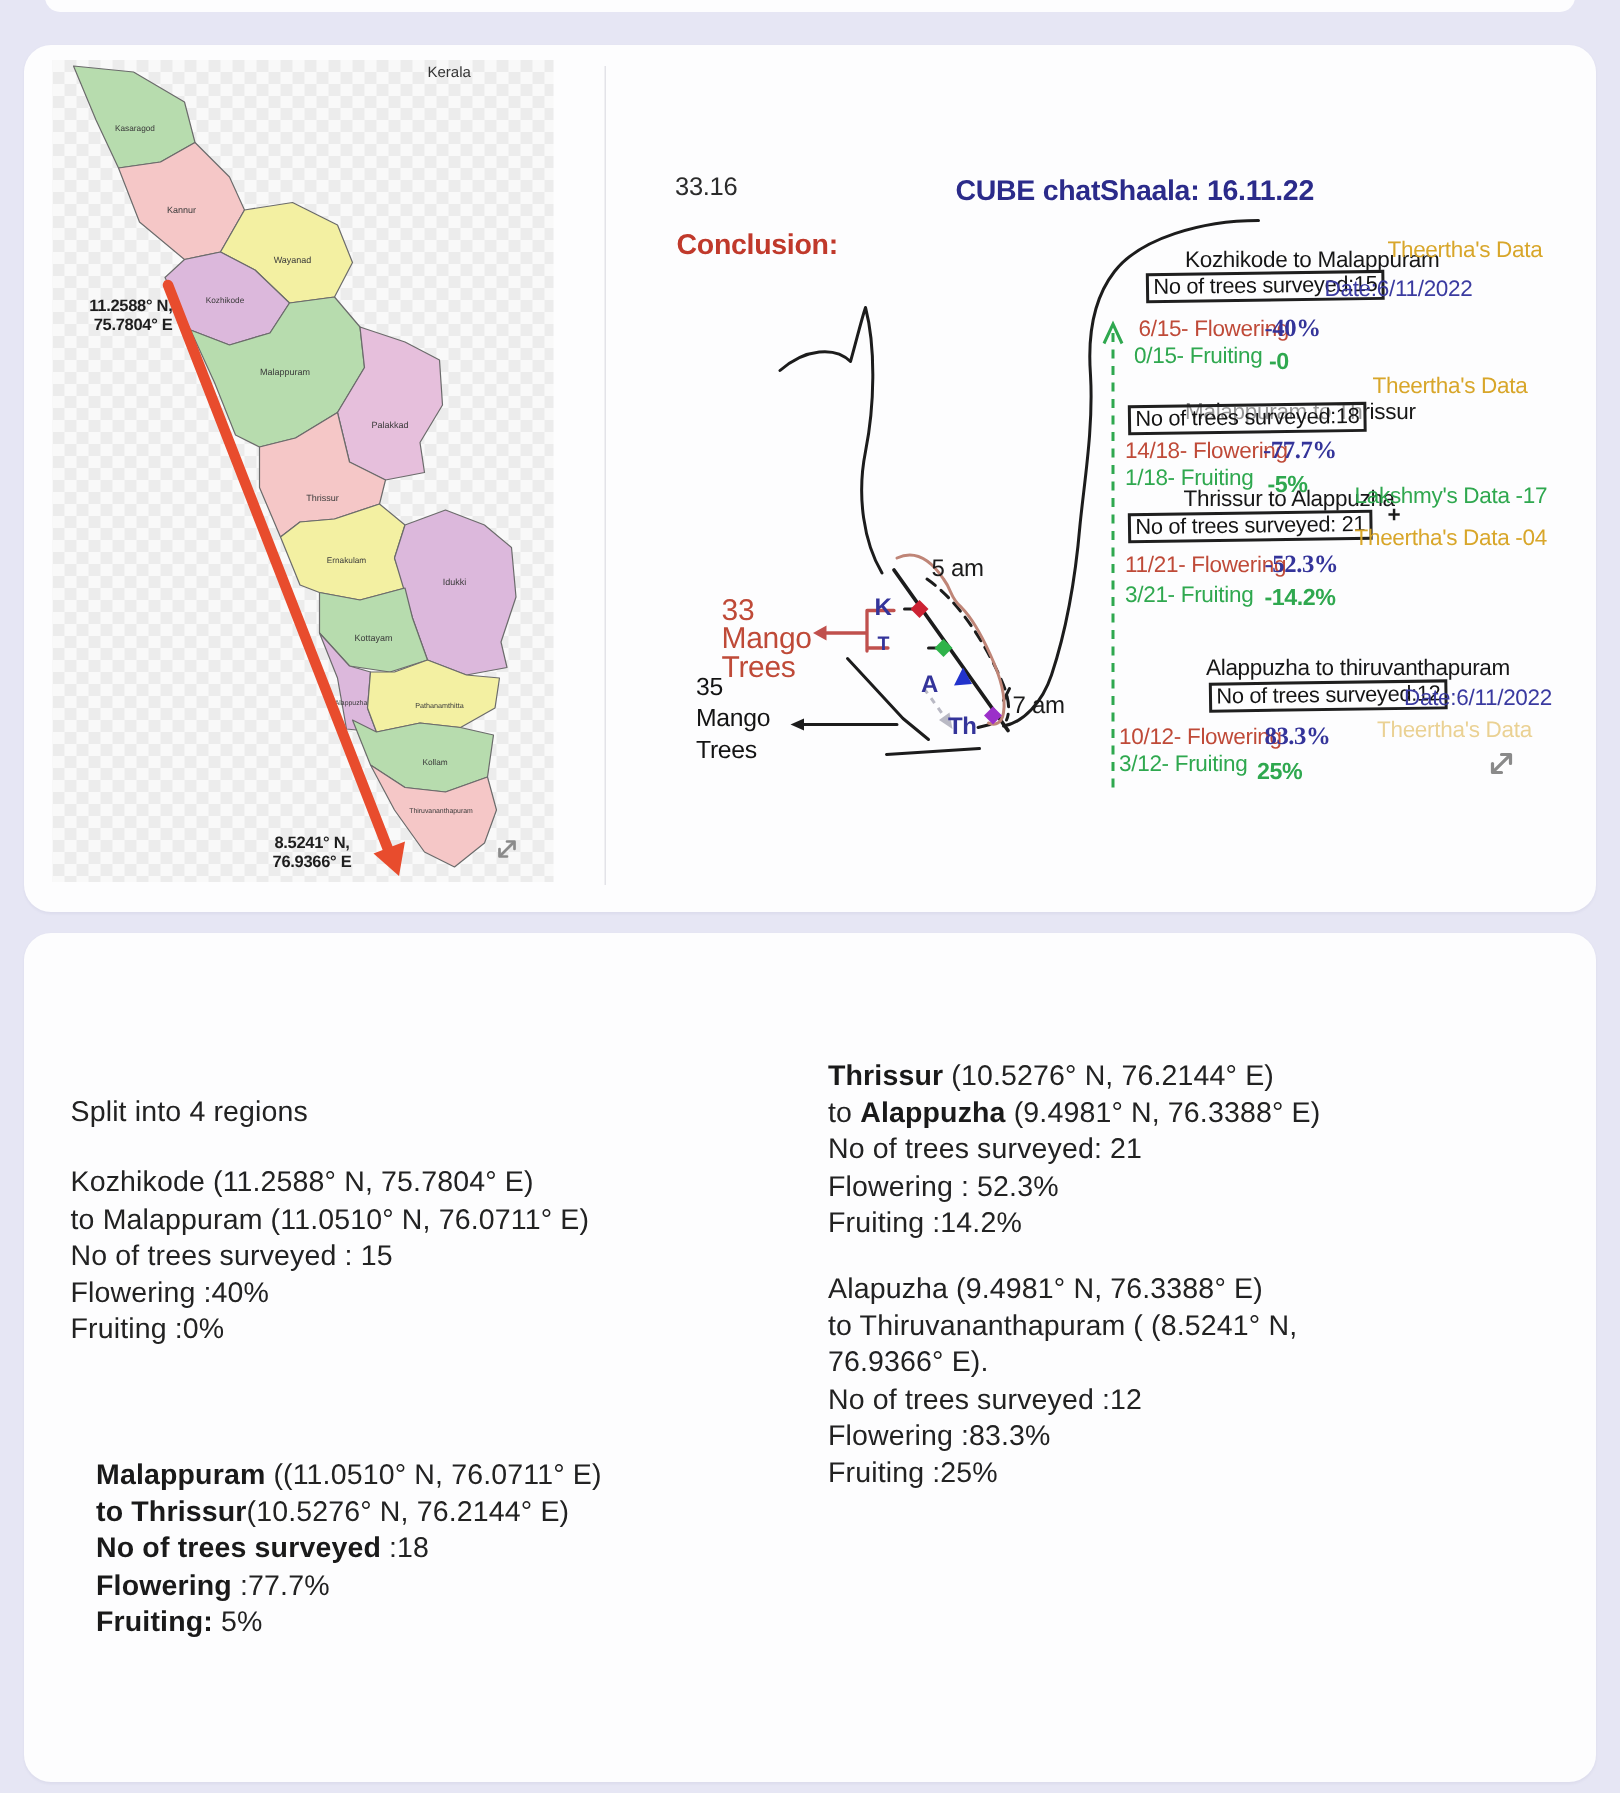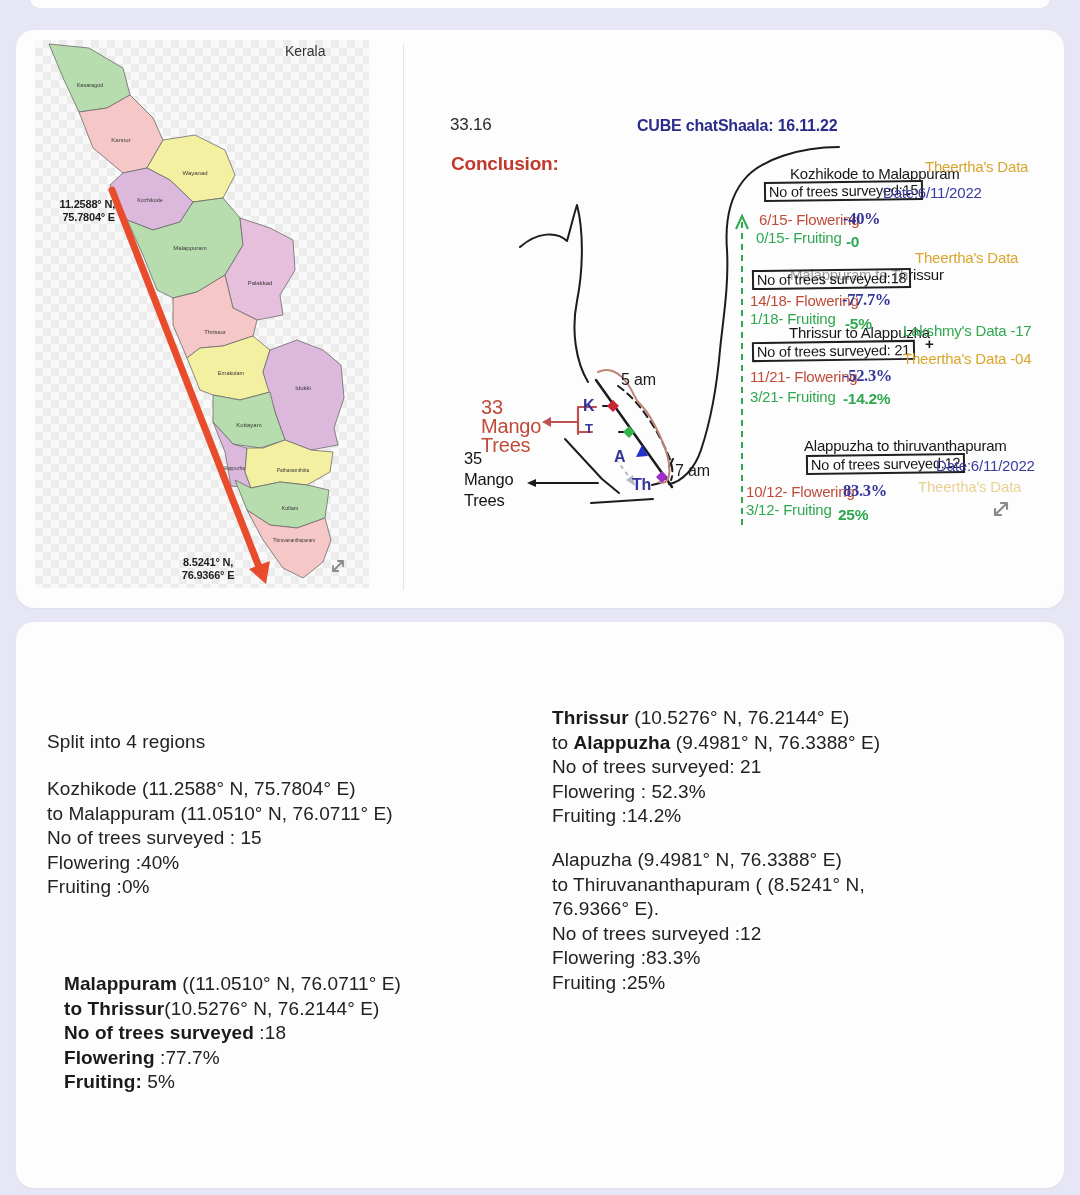--- a/index.html
+++ b/index.html
@@ -8,29 +8,29 @@
   .card{position:absolute;background:#fdfdfe;border-radius:18px;box-shadow:0 1px 2px rgba(40,40,90,.05);}
   .prev-card{position:absolute;left:30px;top:-12px;width:1020px;height:20px;background:#fdfdfe;border-radius:14px;}
   .top-card{left:16px;top:30px;width:1048px;height:578px;}
   .bottom-card{left:16px;top:622px;width:1048px;height:566px;}
   .vdiv{position:absolute;left:387px;top:14px;width:1px;height:546px;background:#e3e3e8;}
   
   .map-fig{position:absolute;left:19px;top:10px;width:366px;height:552px;}
   .checker{position:absolute;left:0;top:0;width:334px;height:548px;
     background:repeating-conic-gradient(#ececec 0% 25%, #f9f9f9 25% 50%) 0 0 / 16px 16px;}
   .map-svg{position:absolute;left:0;top:0;}
-  .map-title{position:absolute;left:250px;top:3px;font-size:14px;color:#333;}
+  .map-title{position:absolute;left:250px;top:3px;font-size:10px;color:#333;}
   .coord{position:absolute;font-size:11px;font-weight:700;color:#1e1e1e;line-height:13px;text-align:right;letter-spacing:-0.2px;}
   .dl{fill:#3a3a3a;}
   
   .sketch{position:absolute;left:389px;top:5px;width:626px;height:568px;}
   .sk-svg{position:absolute;left:0;top:0;}
   .sk-t{position:absolute;white-space:nowrap;font-size:15px;letter-spacing:-0.2px;color:#1d1d1d;}
   .pagenum{font-size:17px;color:#2b2b2b;}
-  .board-title{font-size:16px;font-weight:700;color:#2b2b8a;text-align:right;}
+  .board-title{font-size:19px;font-weight:700;color:#2b2b8a;text-align:right;}
   .conclusion{font-size:19px;font-weight:700;color:#c0392b;}
   .hdr{font-size:15px;color:#171717;}
   .gold{color:#d8a62a;}
   .grn{color:#2fa84f;}
   .redt{color:#bf4a38;}
   .navyt{color:#3a3aa0;}
   .pct{font-size:16.5px;font-weight:700;color:#34349a;letter-spacing:-0.3px;font-family:Liberation Serif, serif;}
   .pctg{font-size:15.5px;font-weight:700;color:#2fa84f;letter-spacing:-0.3px;}
   .nbox{border:2px solid #1f1f1f;padding:0 3px;font-size:14.5px;color:#141414;transform:rotate(-0.8deg);background:rgba(255,255,255,.55);}
   .faded{opacity:.5;}

